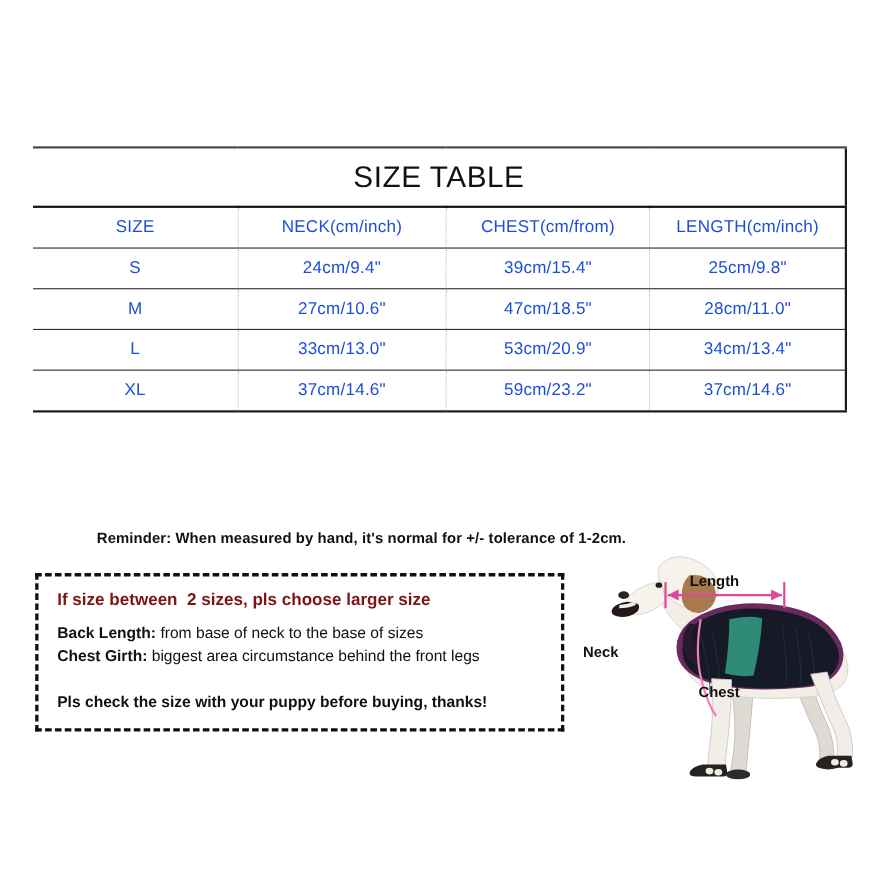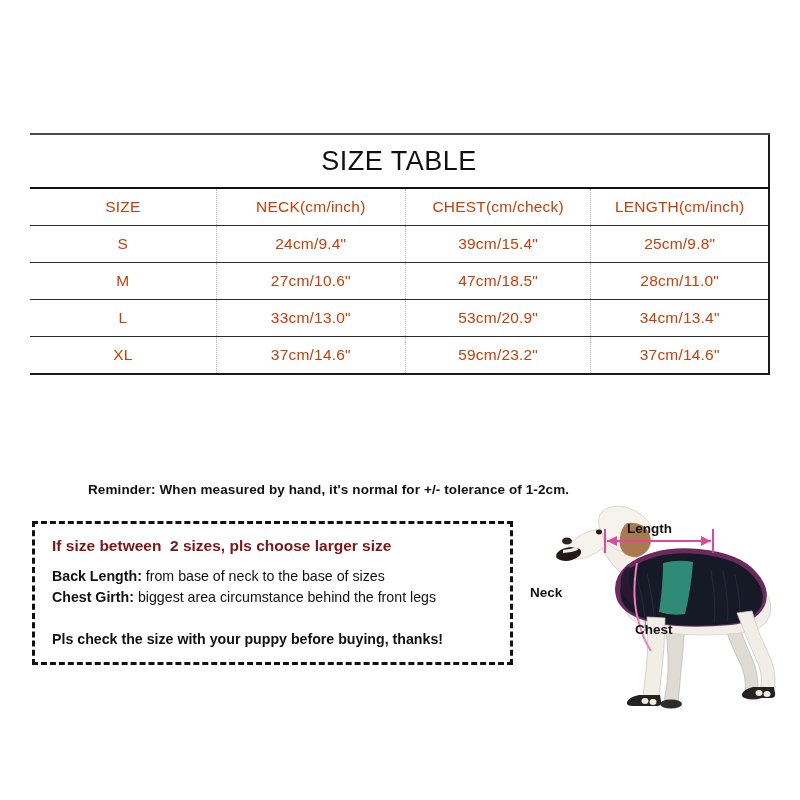--- a/index.html
+++ b/index.html
@@ -37,21 +37,21 @@
   }
   table.size-table th,
   table.size-table td.cell{
     border-bottom:1.6px solid #2b2b2b;
     border-right:1.5px dotted #b9b9b9;
     height:34px;
     text-align:center;
     vertical-align:middle;
     font-size:15.5px;
     font-weight:400;
-    color:#c2410c;
+    color:#1d4ed8;
     letter-spacing:.2px;
   }
   table.size-table th{
     font-weight:400;
   }
   table.size-table th:last-child,
   table.size-table td.cell:last-child{border-right:none;}
   table.size-table tr:last-child th,
   table.size-table tr:last-child td.cell{border-bottom:2px solid #1a1a1a;}
   col.c0{width:25.2%;}
@@ -129,21 +129,21 @@
         <col class="c2">
         <col class="c3">
     </colgroup>
     <tbody id="table-body">
       <tr class="title-row">
         <td colspan="4">SIZE TABLE</td>
       </tr>
     <tr>
           <th>SIZE</th>
           <th>NECK(cm/inch)</th>
-          <th>CHEST(cm/check)</th>
+          <th>CHEST(cm/from)</th>
           <th>LENGTH(cm/inch)</th>
         </tr>
         <tr>
           <td class="cell">S</td>
           <td class="cell">24cm/9.4"</td>
           <td class="cell">39cm/15.4"</td>
           <td class="cell">25cm/9.8"</td>
         </tr>
         <tr>
           <td class="cell">M</td>

